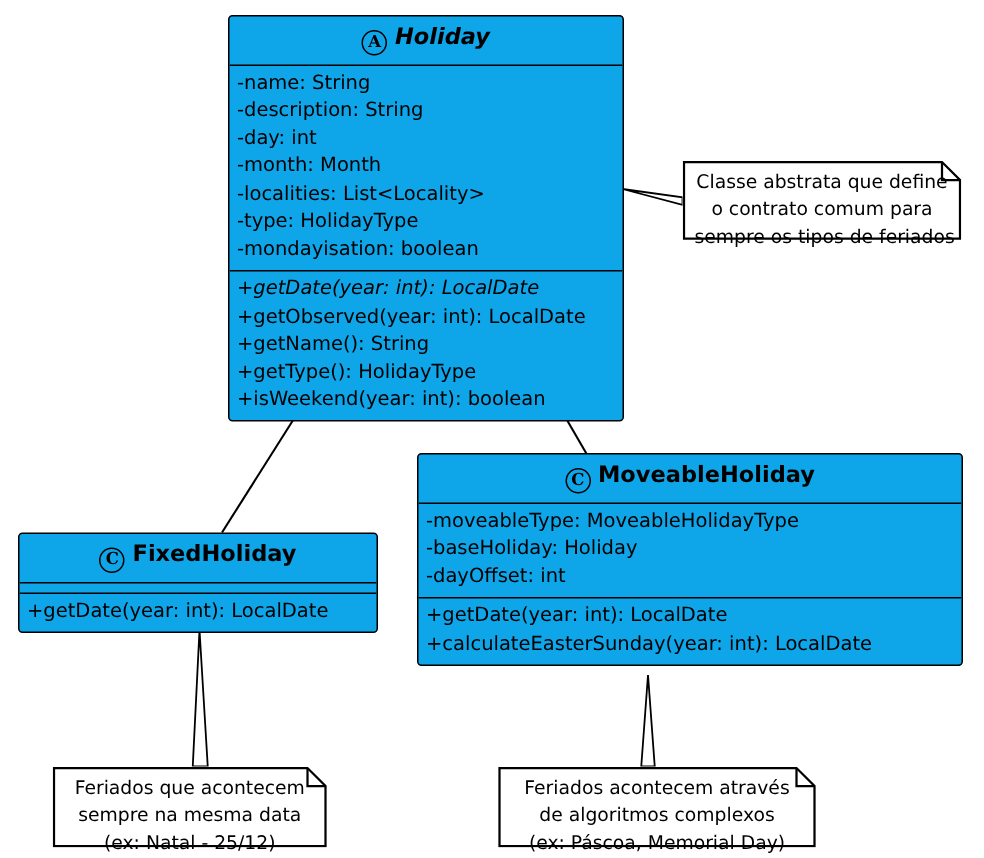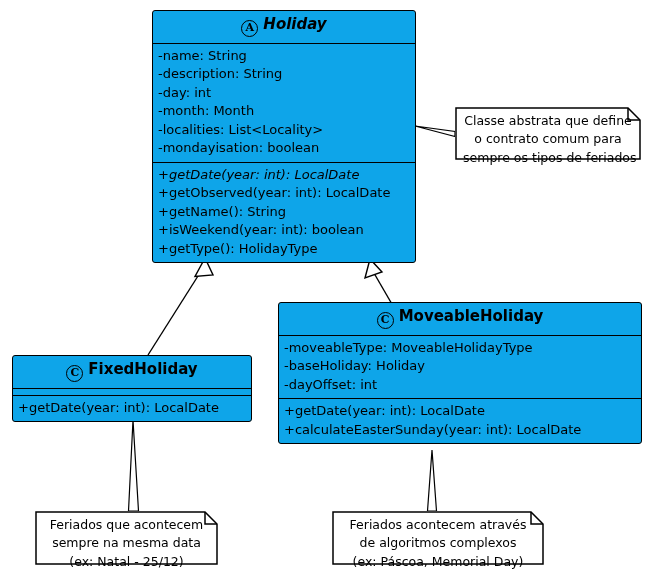--- a/index.html
+++ b/index.html
@@ -141,28 +141,29 @@
   <div class="uml-class" style="left:152px; top:10px; width:264px;">
     <div class="uml-header abstract">
       <span class="stereotype-badge">A</span><span class="class-name">Holiday</span>
     </div>
     <div class="compartment">
       <div class="member">-name: String</div>
       <div class="member">-description: String</div>
       <div class="member">-day: int</div>
       <div class="member">-month: Month</div>
       <div class="member">-localities: List&lt;Locality&gt;</div>
+      <div class="member">-type: HolidayType</div>
       <div class="member">-mondayisation: boolean</div>
     </div>
     <div class="compartment">
       <div class="member abstract-op">+getDate(year: int): LocalDate</div>
       <div class="member">+getObserved(year: int): LocalDate</div>
       <div class="member">+getName(): String</div>
+      <div class="member">+getType(): HolidayType</div>
       <div class="member">+isWeekend(year: int): boolean</div>
-      <div class="member">+getType(): HolidayType</div>
     </div>
   </div>
 
   <div class="uml-note" style="left:455px; top:107px; width:186px; height:53px;">
     <svg class="note-frame" viewBox="0 0 186 53" preserveAspectRatio="none" xmlns="http://www.w3.org/2000/svg">
       <path d="M1,1 L173,1 L185,13 L185,52 L1,52 Z" fill="#ffffff" stroke="#000" stroke-width="1.5"></path>
       <path d="M173,1 L173,13 L185,13" fill="none" stroke="#000" stroke-width="1.5"></path>
     </svg>
     <div class="note-body">
       <div class="note-line">Classe abstrata que define</div>

